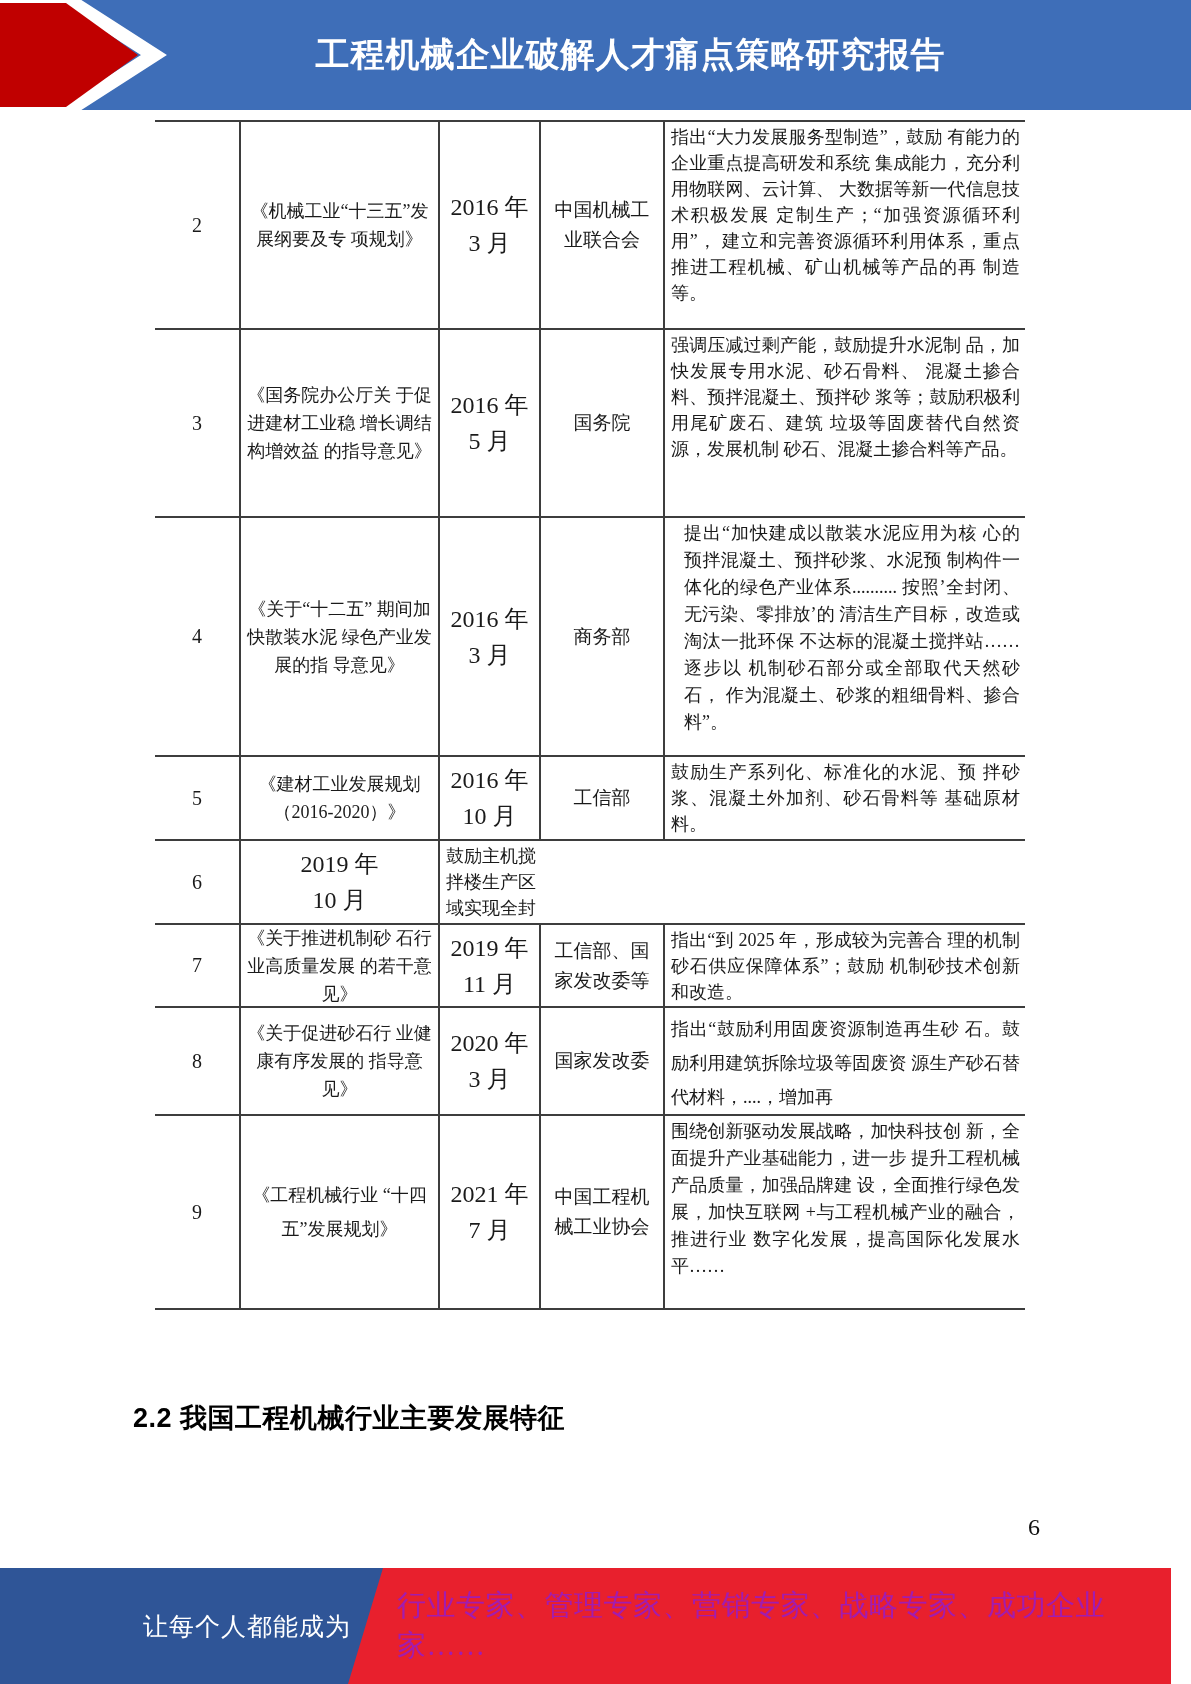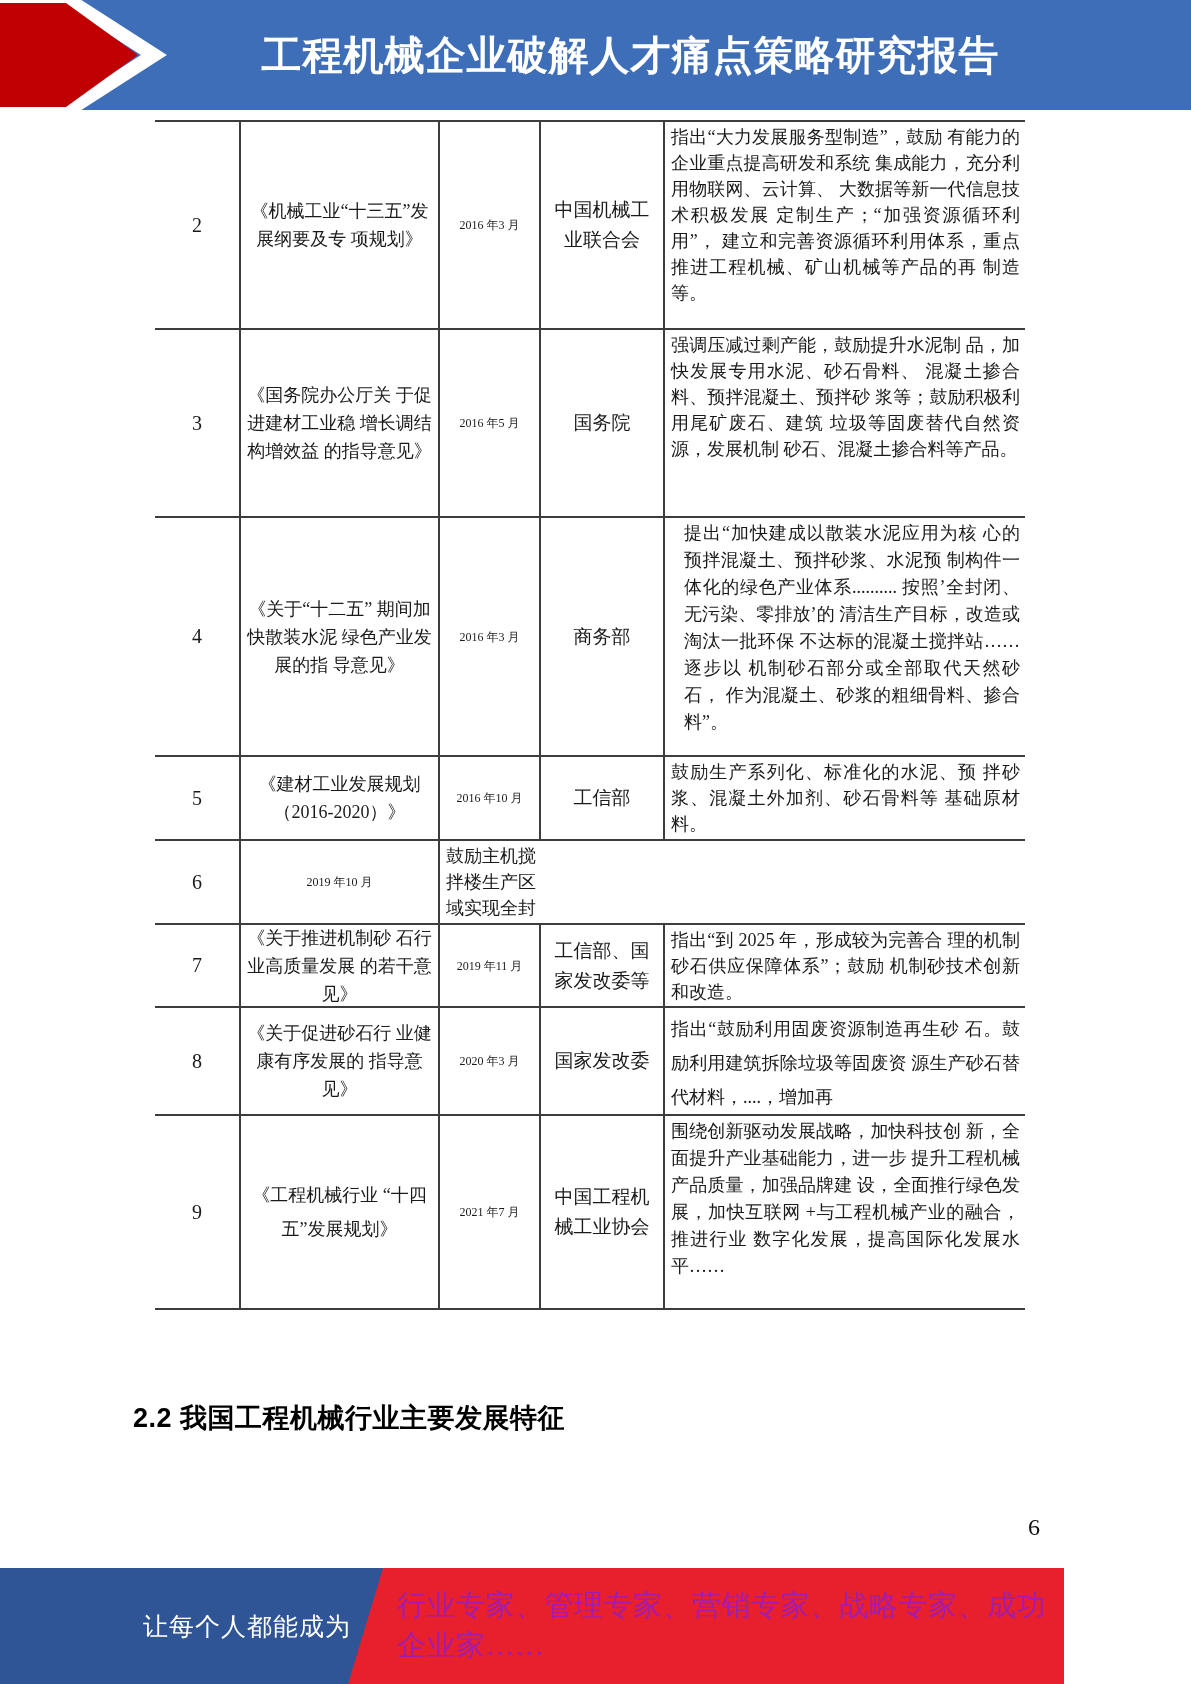--- a/index.html
+++ b/index.html
@@ -9,21 +9,21 @@
     overflow:hidden; font-family:"Liberation Serif","DejaVu Serif",serif; color:#1a1a1a;
   }
 
   
   .header { position:absolute; top:0; left:0; width:1191px; height:110px; }
   .header svg { position:absolute; top:0; left:0; }
   .header-title {
     position:absolute; top:0; left:70px; right:0; height:110px;
     display:flex; align-items:center; justify-content:center;
     color:#ffffff; font-family:"Liberation Sans","DejaVu Sans",sans-serif;
-    font-weight:bold; font-size:40px; letter-spacing:1px;
+    font-weight:bold; font-size:34px; letter-spacing:1px;
   }
 
   
   .policy-table { position:absolute; left:155px; top:120px; width:870px; }
   .tr {
     display:grid; grid-template-columns:86px 199px 101px 124px 360px;
     border-top:2px solid #3d3d3d;
   }
   .tr:last-child { border-bottom:2px solid #3d3d3d; }
   .tr:nth-child(1){ height:208px; }
@@ -38,22 +38,22 @@
   .c-no {
     display:flex; align-items:center; justify-content:center;
     font-size:20px;
   }
   .c-name {
     display:flex; align-items:center; justify-content:center; text-align:center;
     font-size:18px; line-height:28px; padding:0 4px;
   }
   .tr:nth-child(8) .c-name { line-height:34px; }
   .c-date {
-    display:flex; flex-direction:row; align-items:center; justify-content:center;
-    font-size:12px;
+    display:flex; flex-direction:column; align-items:center; justify-content:center;
+    font-size:24px;
   }
   .c-date span { line-height:36px; white-space:nowrap; }
   .c-agency {
     display:flex; align-items:center; justify-content:center; text-align:center;
     font-size:19px; line-height:30px; padding:0 10px;
   }
   .tr:nth-child(7) .c-agency { line-height:40px; }
   .c-content {
     border-right:none; font-size:18px; line-height:26px;
     text-align:justify; padding:2px 5px 0 6px;
@@ -67,21 +67,21 @@
     position:absolute; left:133px; top:1400px;
     font-family:"Liberation Sans","DejaVu Sans",sans-serif;
     font-weight:bold; font-size:27px; color:#000000; letter-spacing:0.5px;
   }
   .page-number {
     position:absolute; left:1028px; top:1514px;
     font-size:24px; color:#111111;
   }
 
   
-  .footer { position:absolute; left:0; top:1568px; width:1064px; height:116px; }
+  .footer { position:absolute; left:0; top:1568px; width:1171px; height:116px; }
   .footer-red { position:absolute; inset:0; background:#e8202d; }
   .footer-blue {
     position:absolute; inset:0; background:#2f5597;
     clip-path:polygon(0 0, 383px 0, 348px 100%, 0 100%);
   }
   .footer-left-text {
     position:absolute; left:143px; top:0; height:100%;
     display:flex; align-items:center;
     color:#ffffff; font-size:25px; letter-spacing:1px;
   }

